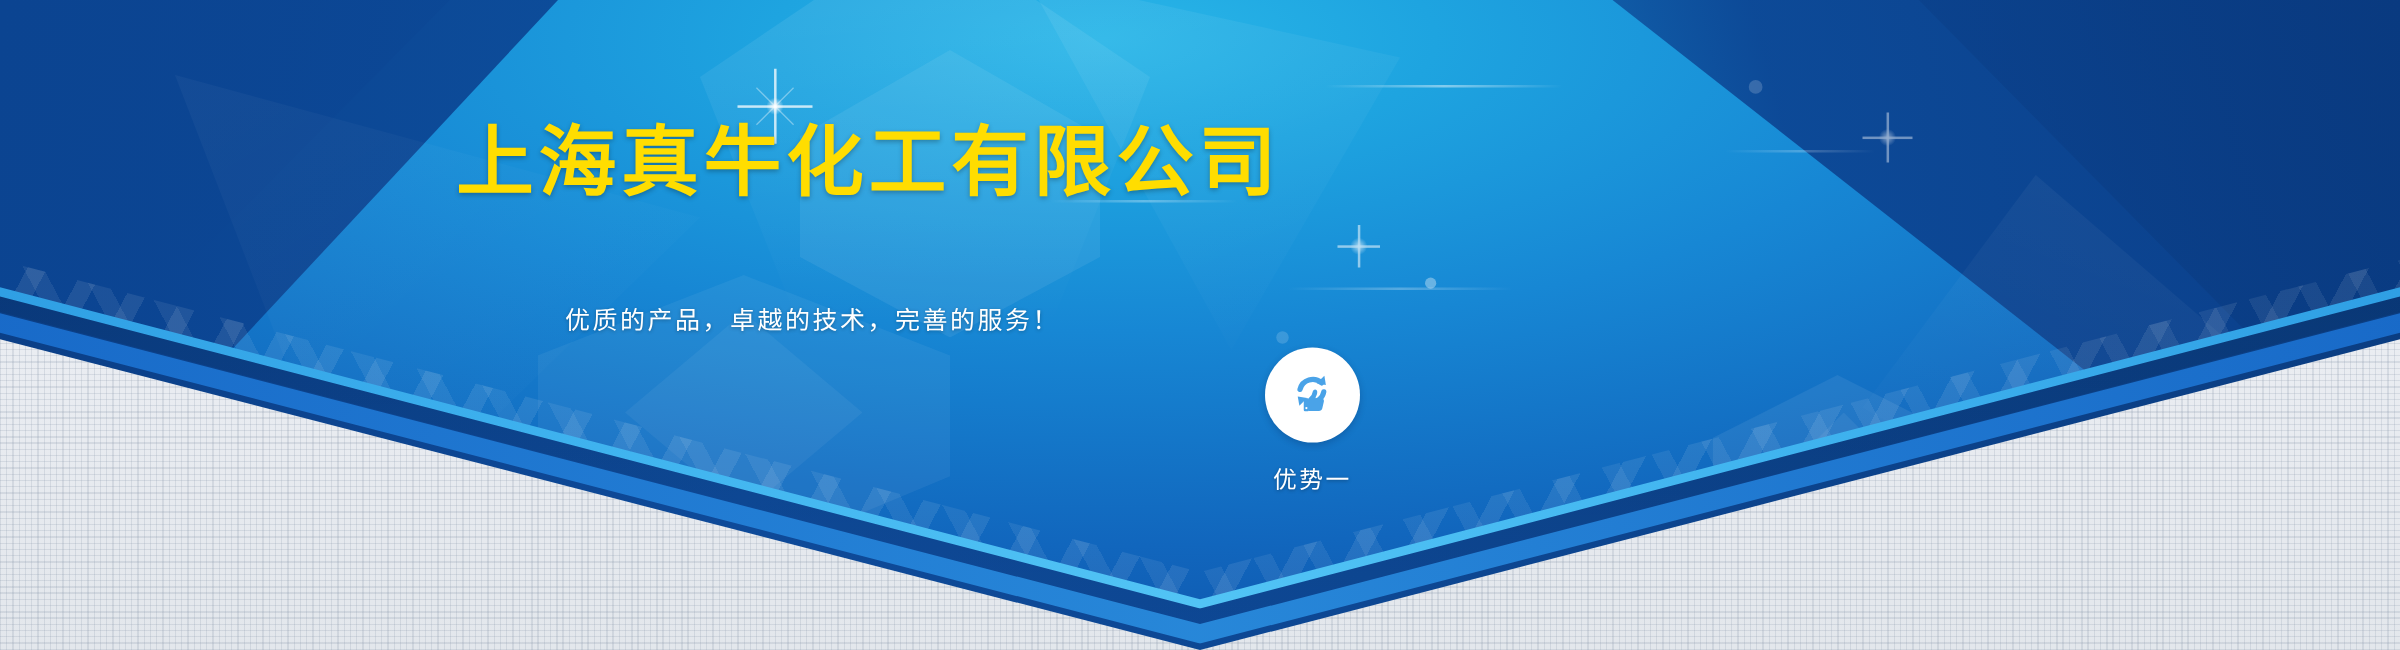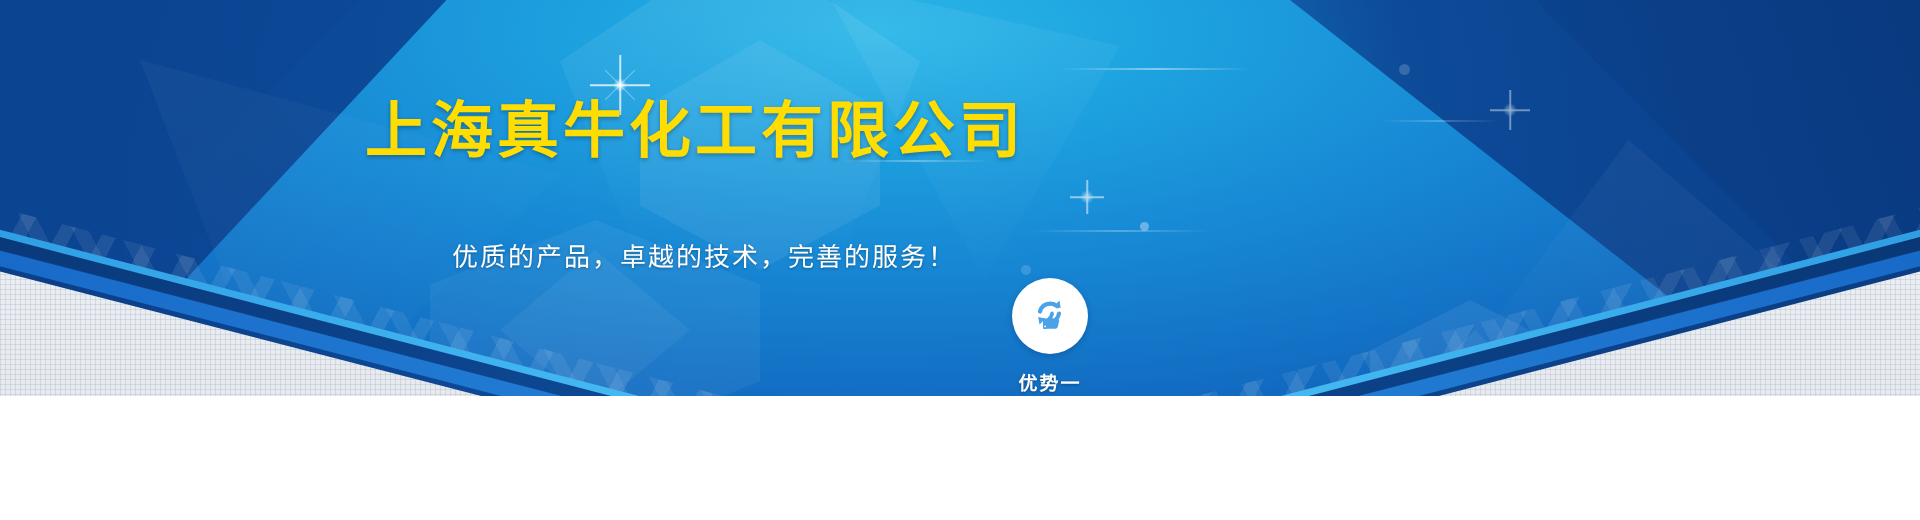--- a/index.html
+++ b/index.html
@@ -1,21 +1,21 @@
 <!DOCTYPE html>
 <html lang="zh-CN"><head>
 <meta charset="utf-8">
 <title>Banner</title>
 <style>
   html,body{margin:0;padding:0;background:#fff;}
   body{font-family:"Liberation Sans","DejaVu Sans",sans-serif;}
 
   .banner{
     position:relative;
-    width:1920px;height:396px;
+    width:1920px;height:520px;
     overflow:hidden;
     background:#0c4ea0;
   }
 
   
   .paper{
     position:absolute;left:0;top:0;width:1920px;height:520px;
     background:
       repeating-linear-gradient(0deg, rgba(130,145,165,.20) 0 1px, rgba(255,255,255,0) 1px 5px),
       repeating-linear-gradient(90deg, rgba(130,145,165,.20) 0 1px, rgba(255,255,255,0) 1px 5px),
@@ -172,40 +172,40 @@
   .title{
     position:absolute;left:365px;top:92px;
     font-size:62px;line-height:78px;font-weight:700;
     letter-spacing:4px;
     color:#ffdd00;
     text-shadow:0 2px 4px rgba(0,0,0,.28);
     white-space:nowrap;
   }
   .subtitle{
     position:absolute;left:452px;top:240px;
-    font-size:26px;line-height:34px;font-weight:400;
+    font-size:20px;line-height:34px;font-weight:400;
     letter-spacing:2px;
     color:#ffffff;
     text-shadow:0 1px 3px rgba(0,0,0,.3);
     white-space:nowrap;
   }
 
   
   .adv{position:absolute;left:1000px;top:278px;display:flex;gap:30px;}
   .adv-item{width:100px;display:flex;flex-direction:column;align-items:center;}
   .adv-circle{
     width:76px;height:76px;border-radius:50%;
     background:#ffffff;
     display:flex;align-items:center;justify-content:center;
     box-shadow:0 2px 6px rgba(0,20,60,.22);
   }
   .adv-circle svg{display:block;}
   .adv-label{
     margin-top:14px;font-size:19px;letter-spacing:2px;color:#ffffff;
-    text-shadow:0 1px 3px rgba(0,0,0,.35);white-space:nowrap;font-weight:bold;
+    text-shadow:0 1px 3px rgba(0,0,0,.35);white-space:nowrap;
   }
 </style>
 </head>
 <body>
 
 <div class="banner">
 
   <div class="paper"></div>
 
   <div class="plate-back"></div>

